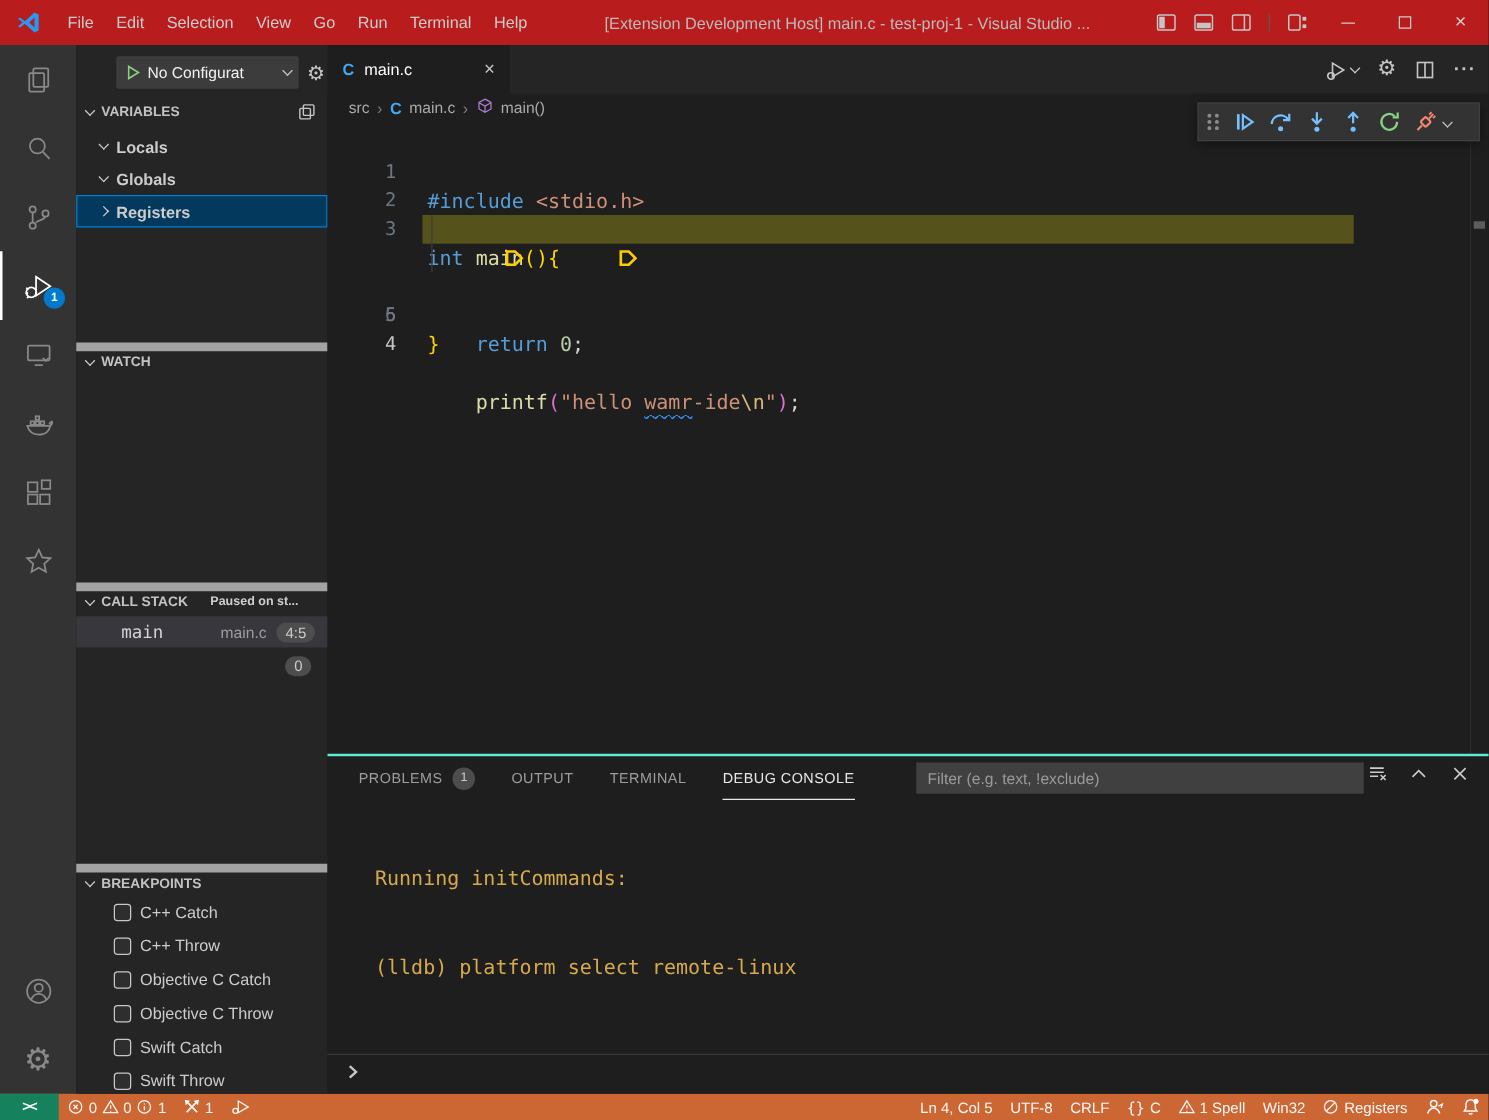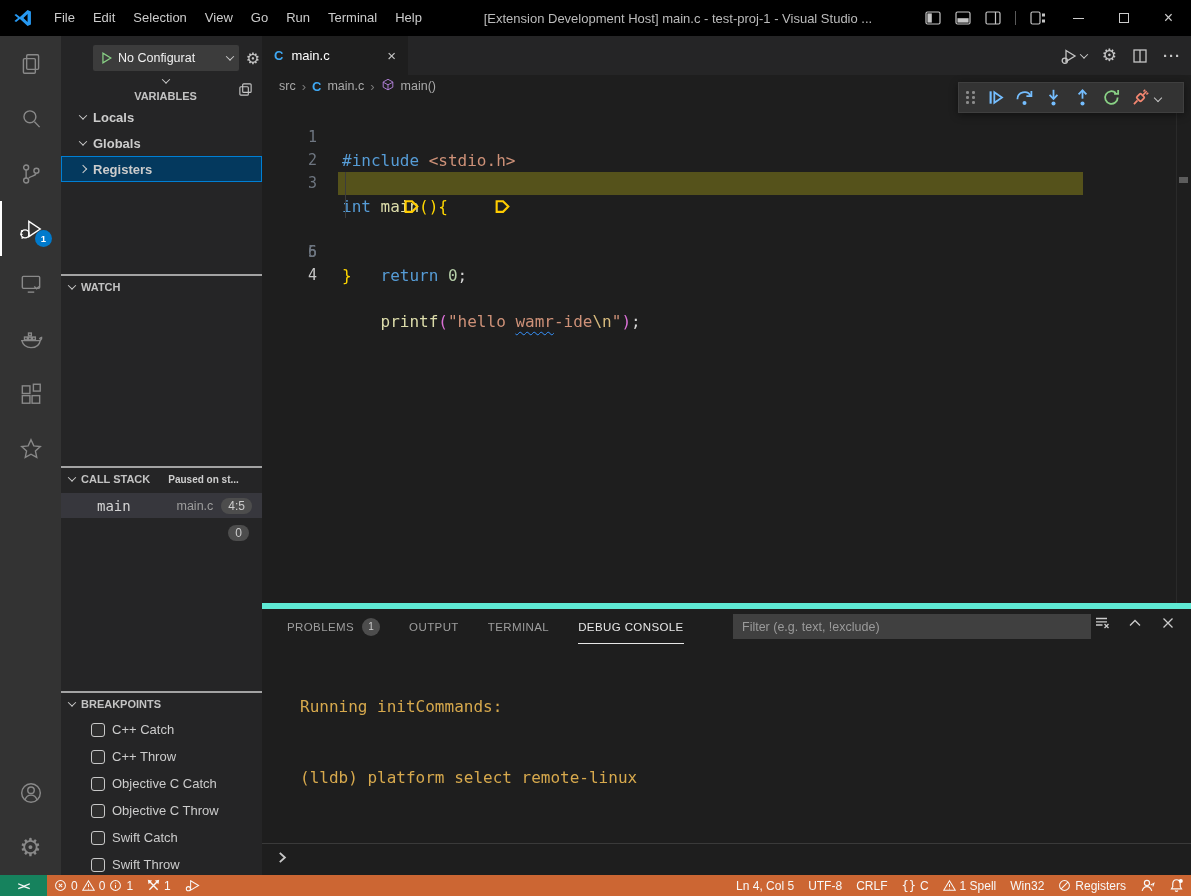--- a/index.html
+++ b/index.html
@@ -1,21 +1,21 @@
 <!DOCTYPE html>
 <html><head>
 <meta charset="utf-8">
 <style>
   * { margin:0; padding:0; box-sizing:border-box; }
   html,body { width:1191px; height:896px; overflow:hidden; background:#1e1e1e;
               font-family:"Liberation Sans",sans-serif; }
   .window { position:relative; width:1191px; height:896px; display:flex; flex-direction:column; background:#1e1e1e; }
 
   
-  .titlebar { height:36px; flex:none; background:#000000; display:flex; align-items:center; color:#cccccc; font-size:13px; }
+  .titlebar { height:36px; flex:none; background:#b91c1c; display:flex; align-items:center; color:#cccccc; font-size:13px; }
   .vslogo { width:20px; height:20px; margin:0 12px 0 13px; flex:none; }
   .menus { display:flex; }
   .menus span { padding:0 9px; line-height:36px; }
   .tb-title { flex:1; text-align:center; color:#bbbbbb; white-space:nowrap; overflow:hidden; }
   .layout-group { display:flex; align-items:center; gap:14px; margin-right:10px; color:#c5c5c5; }
   .layout-sep { width:1px; height:14px; background:#5a5a5a; }
   .wc { width:45px; height:36px; display:flex; align-items:center; justify-content:center; color:#cccccc; }
   .wc-min { width:11px; height:1px; background:#cccccc; }
   .wc-max { width:10px; height:10px; border:1px solid #cccccc; }
   .wc-close { font-size:16px; line-height:1; }
@@ -38,21 +38,21 @@
   .sidebar { width:201px; flex:none; background:#252526; color:#cccccc; position:relative; font-size:13px; }
   .sb-dropdown { position:absolute; top:9px; left:32px; width:146px; height:26px; background:#3c3c3c;
                  border-radius:2px; display:flex; align-items:center; gap:5px; padding:0 6px; color:#f0f0f0; }
   .sb-dropdown svg.play { width:14px; height:14px; stroke:#89d185; fill:none; stroke-width:1.4; flex:none; }
   .sb-dd-label { flex:1; font-size:12.5px; white-space:nowrap; overflow:hidden; }
   .sb-gear { position:absolute; top:13px; right:2px; color:#c5c5c5; font-size:16px; }
   .chev { width:6px; height:6px; border-right:1.3px solid #cccccc; border-bottom:1.3px solid #cccccc; flex:none; }
   .chev.down { transform:rotate(45deg) translate(-1px,-1px); }
   .chev.right { transform:rotate(-45deg); }
   .sb-header { position:absolute; left:0; right:0; height:24px; display:flex; align-items:center; gap:6px;
-               padding-left:8px; font-size:11px; font-weight:bold; color:#c3c3c3; border-top:2px solid #a3a3a3; }
+               padding-left:8px; font-size:11px; font-weight:bold; color:#c3c3c3; border-top:7px solid #a3a3a3; }
   .sb-header.first { border-top:none; }
   .sb-row { position:absolute; left:0; right:0; height:26px; display:flex; align-items:center; gap:7px; padding-left:19px; font-weight:bold; }
   .sb-row.selected { background:#04395e; box-shadow: inset 0 0 0 1px #007fd4; }
   .copy-icon { position:absolute; right:9px; top:4px; }
   .copy-icon svg { width:15px; height:15px; stroke:#c5c5c5; fill:none; stroke-width:1.2; }
   .cs-paused { font-size:10px; color:#cfcfcf; margin-left:12px; font-weight:bold; }
   .cs-row { position:absolute; left:0; right:0; height:25px; display:flex; align-items:center; padding:0 10px 0 36px; }
   .cs-row.sel { background:#37373d; }
   .cs-name { font-family:"DejaVu Sans Mono","Liberation Mono",monospace; font-size:14px; color:#d4d4d4; }
   .cs-file { margin-left:auto; color:#9d9d9d; font-size:12.5px; padding-right:8px; }
@@ -98,21 +98,21 @@
   .dbg-toolbar { position:absolute; top:46px; left:696px; width:226px; height:31px; background:#333333;
                  border:1px solid #3f3f3f; box-shadow:0 2px 8px rgba(0,0,0,.45); z-index:6;
                  display:flex; align-items:center; gap:7px; padding:0 7px; }
   .grip { display:grid; grid-template-columns:3px 3px; grid-auto-rows:3px; gap:2px 3px; margin-right:2px; }
   .grip i { width:2.5px; height:2.5px; background:#8c8c8c; border-radius:50%; }
   .dbg-btn { width:22px; height:22px; display:flex; align-items:center; justify-content:center; }
   .dbg-btn svg { width:19px; height:19px; fill:none; stroke-width:1.5; }
   .dbg-chev { width:6px; height:6px; border-right:1.3px solid #c5c5c5; border-bottom:1.3px solid #c5c5c5; transform:rotate(45deg); margin-left:-3px; }
 
   
-  .panel { height:272px; flex:none; background:#1e1e1e; border-top:6px solid #5eead4; position:relative; }
+  .panel { height:272px; flex:none; background:#1e1e1e; border-top:2px solid #5eead4; position:relative; }
   .panel-tabs { height:35px; display:flex; align-items:center; gap:29px; padding-left:25px;
                 font-size:11.5px; letter-spacing:.4px; color:#9d9d9d; }
   .ptab { height:100%; display:flex; align-items:center; gap:8px; border-bottom:1.5px solid transparent; padding-top:1px; }
   .ptab.active { color:#e7e7e7; border-bottom-color:#e7e7e7; }
   .pbadge { width:18px; height:18px; border-radius:50%; background:#4d4d4d; color:#cccccc; font-size:10px;
             display:flex; align-items:center; justify-content:center; letter-spacing:0; }
   .panel-filter { position:absolute; left:471px; top:5px; width:358px; height:25px; }
   .panel-filter input { width:100%; height:100%; background:#404040; border:none; outline:none; color:#d8d8d8;
                         font-size:12.5px; padding:0 9px; font-family:"Liberation Sans",sans-serif; }
   .panel-filter input::placeholder { color:#9a9a9a; }
@@ -260,21 +260,21 @@
     <div class="sidebar">
       <div class="sb-dropdown">
         <svg class="play" viewBox="0 0 16 16">
             <path d="M4.5 2.5v11l9-5.5z"></path>
           </svg>
         <span class="sb-dd-label">No Configurat</span>
         <span class="chev down"></span>
       </div>
       <span class="sb-gear">⚙</span>
 
-      <div class="sb-header first" style="top:42px;flex-direction:column;">
+      <div class="sb-header first" style="top:42px;">
         <span class="chev down"></span>
         <span>VARIABLES</span>
       </div>
       <div class="copy-icon" style="top:46px;">
         <svg viewBox="0 0 16 16">
             <rect x="5" y="2" width="9" height="9" rx="1"></rect>
             <rect x="2" y="5" width="9" height="9" rx="1"></rect>
           </svg>
       </div>
       <div class="sb-row" style="top:68px;">

